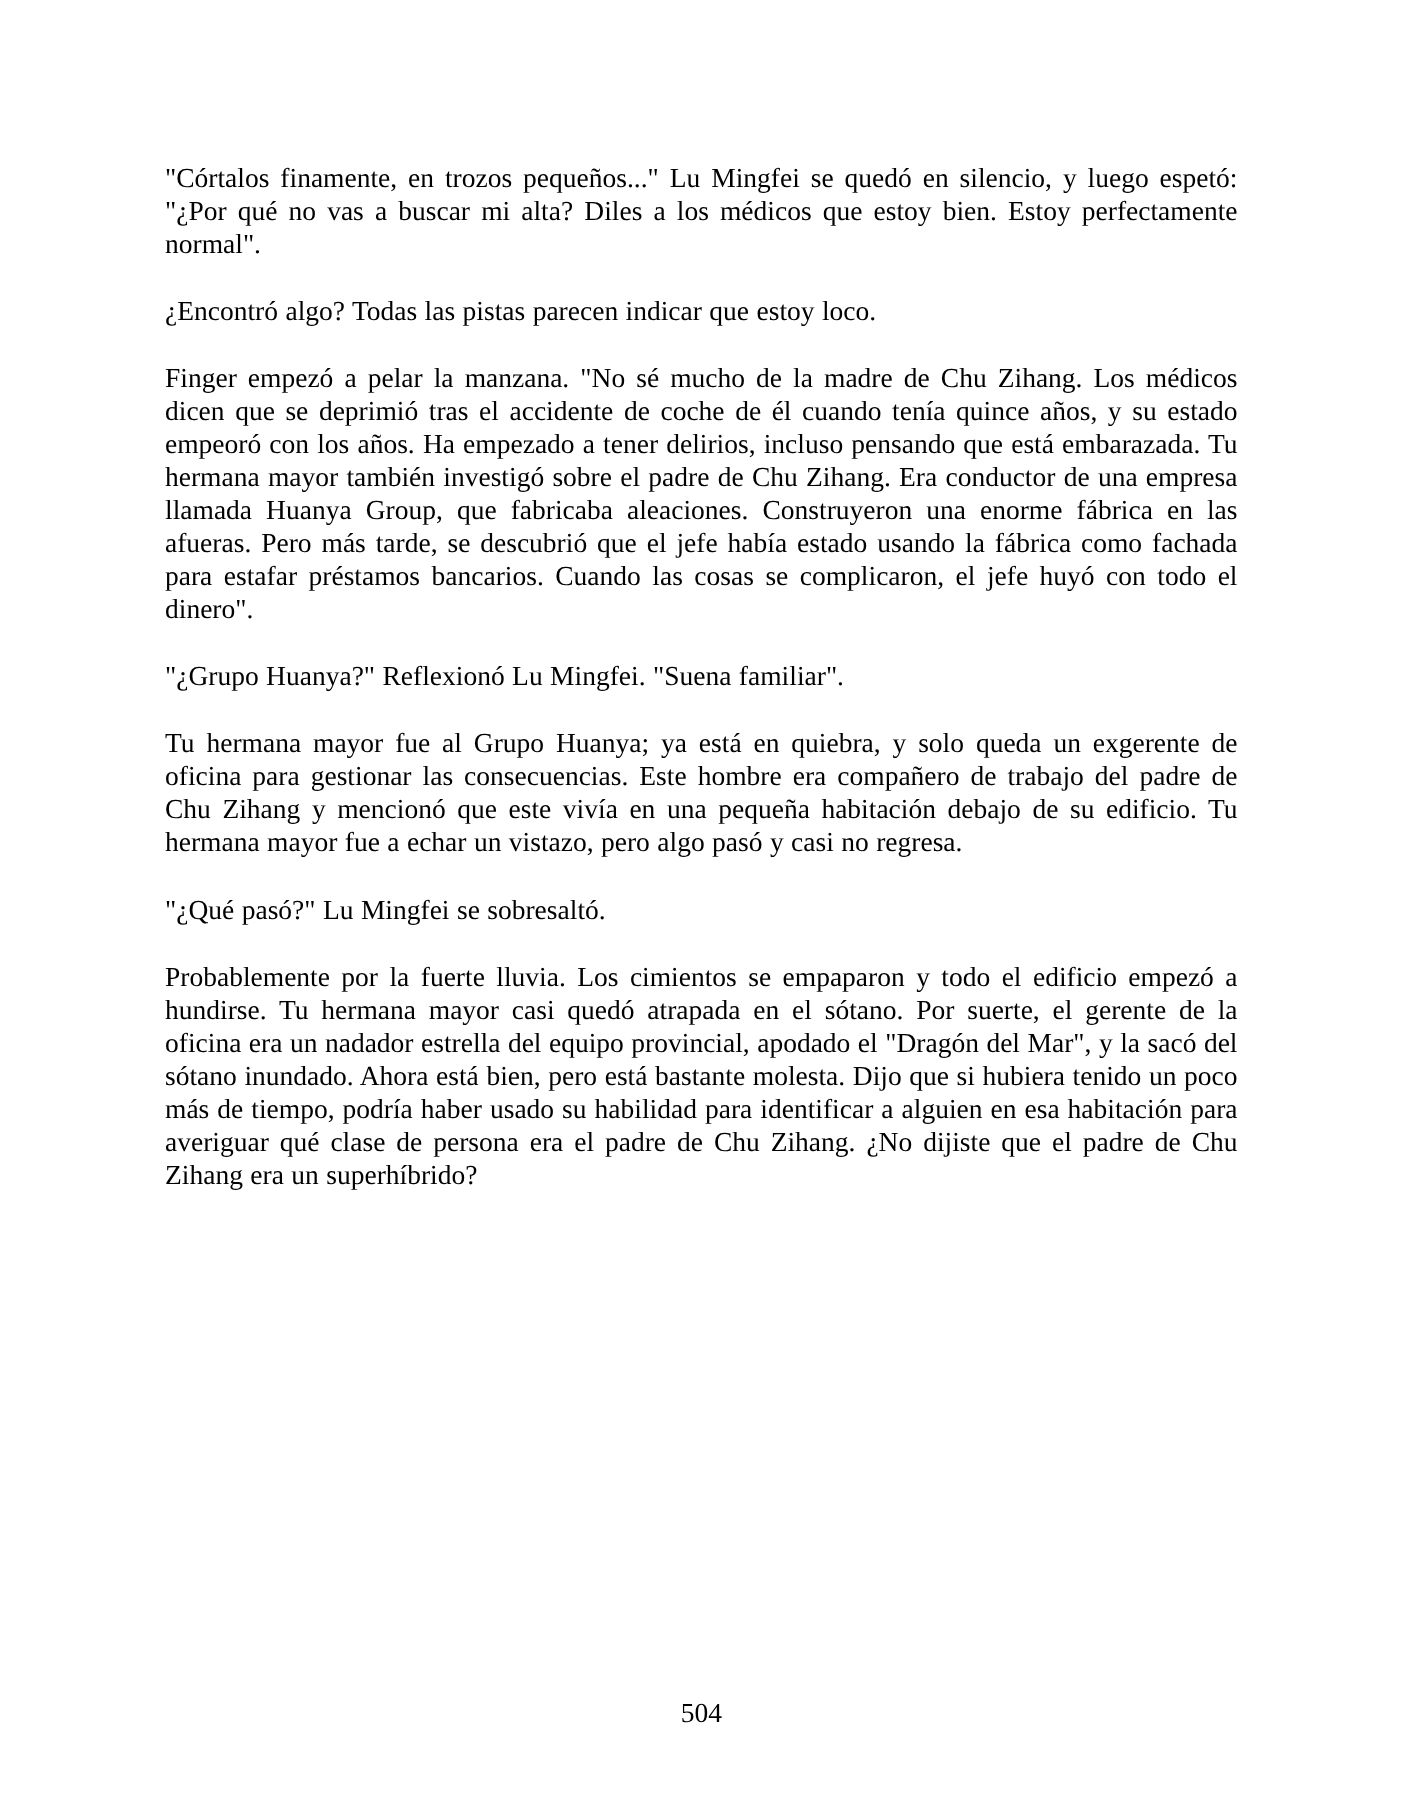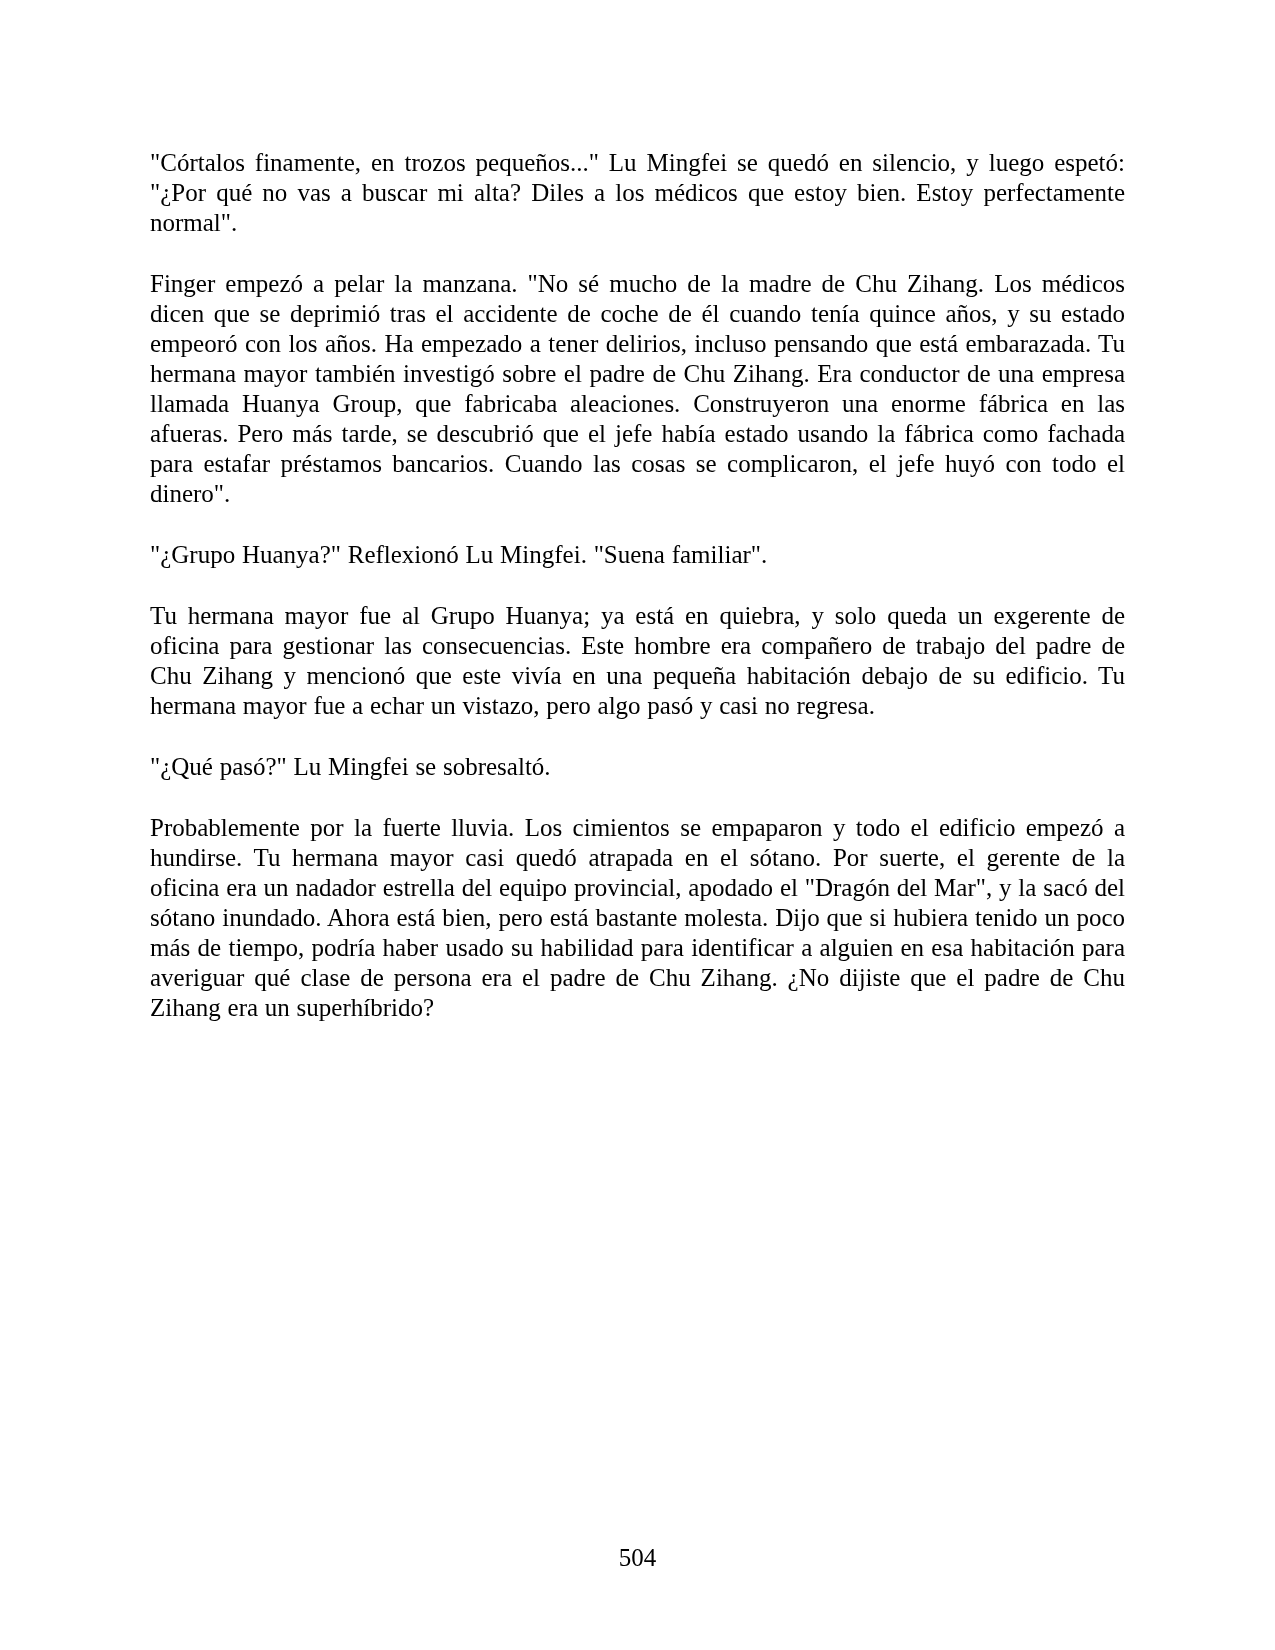--- a/index.html
+++ b/index.html
@@ -49,20 +49,21 @@
     line-height: 30px;
   }
 </style>
 </head>
 <body>
 
 <div class="page">
 
   <main class="text-body">
     <p>"Córtalos finamente, en trozos pequeños..." Lu Mingfei se quedó en silencio, y luego espetó: "¿Por qué no vas a buscar mi alta? Diles a los médicos que estoy bien. Estoy perfectamente normal".</p>
+    <p>¿Encontró algo? Todas las pistas parecen indicar que estoy loco.</p>
     <p>Finger empezó a pelar la manzana. "No sé mucho de la madre de Chu Zihang. Los médicos dicen que se deprimió tras el accidente de coche de él cuando tenía quince años, y su estado empeoró con los años. Ha empezado a tener delirios, incluso pensando que está embarazada. Tu hermana mayor también investigó sobre el padre de Chu Zihang. Era conductor de una empresa llamada Huanya Group, que fabricaba aleaciones. Construyeron una enorme fábrica en las afueras. Pero más tarde, se descubrió que el jefe había estado usando la fábrica como fachada para estafar préstamos bancarios. Cuando las cosas se complicaron, el jefe huyó con todo el dinero".</p>
     <p>"¿Grupo Huanya?" Reflexionó Lu Mingfei. "Suena familiar".</p>
     <p>Tu hermana mayor fue al Grupo Huanya; ya está en quiebra, y solo queda un exgerente de oficina para gestionar las consecuencias. Este hombre era compañero de trabajo del padre de Chu Zihang y mencionó que este vivía en una pequeña habitación debajo de su edificio. Tu hermana mayor fue a echar un vistazo, pero algo pasó y casi no regresa.</p>
     <p>"¿Qué pasó?" Lu Mingfei se sobresaltó.</p>
     <p>Probablemente por la fuerte lluvia. Los cimientos se empaparon y todo el edificio empezó a hundirse. Tu hermana mayor casi quedó atrapada en el sótano. Por suerte, el gerente de la oficina era un nadador estrella del equipo provincial, apodado el "Dragón del Mar", y la sacó del sótano inundado. Ahora está bien, pero está bastante molesta. Dijo que si hubiera tenido un poco más de tiempo, podría haber usado su habilidad para identificar a alguien en esa habitación para averiguar qué clase de persona era el padre de Chu Zihang. ¿No dijiste que el padre de Chu Zihang era un superhíbrido?</p>
   </main>
 
   <footer class="page-footer">
     <span>504</span>
   </footer>

